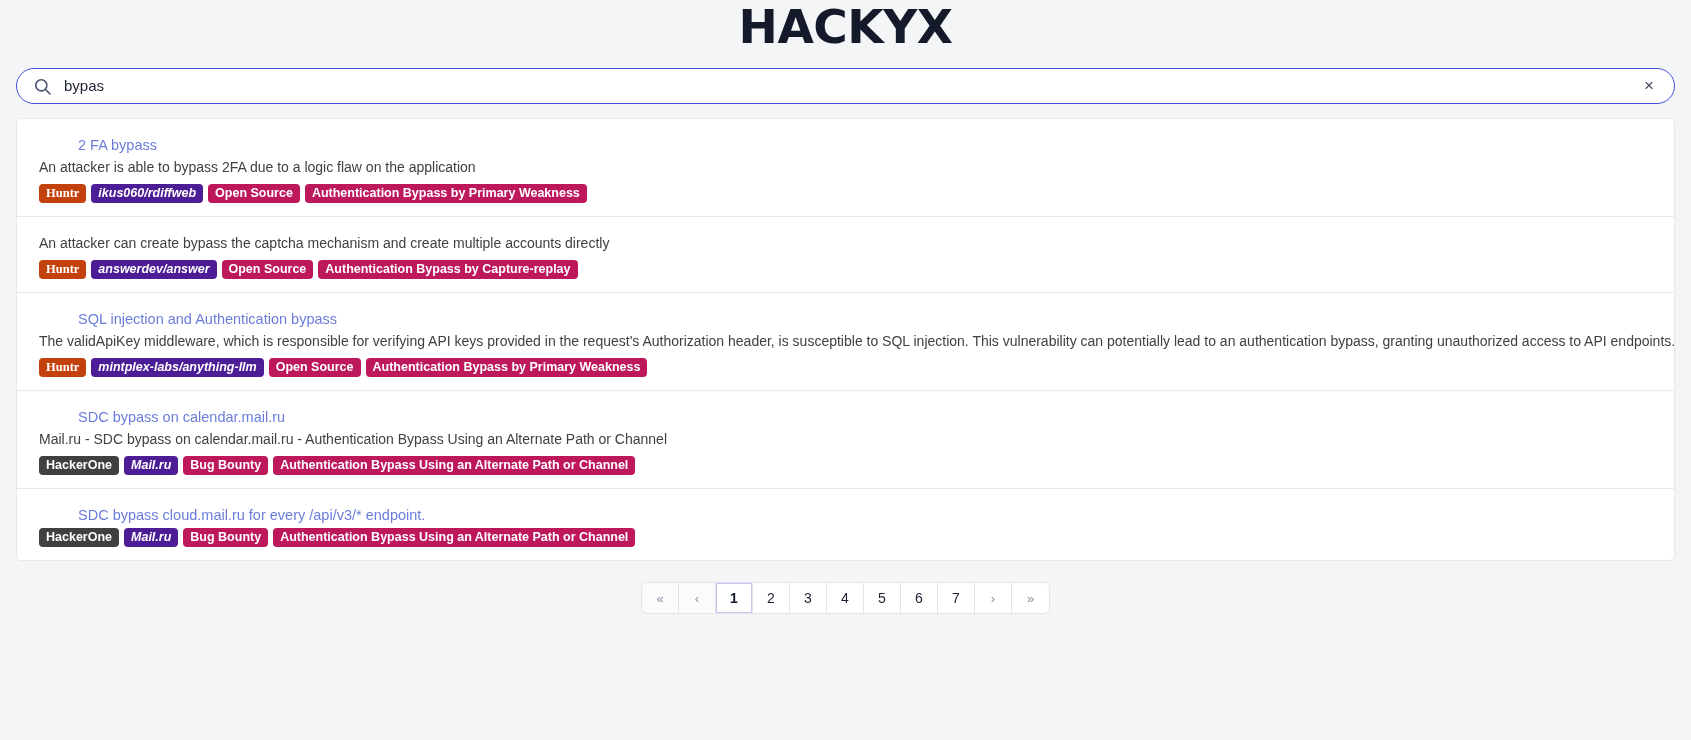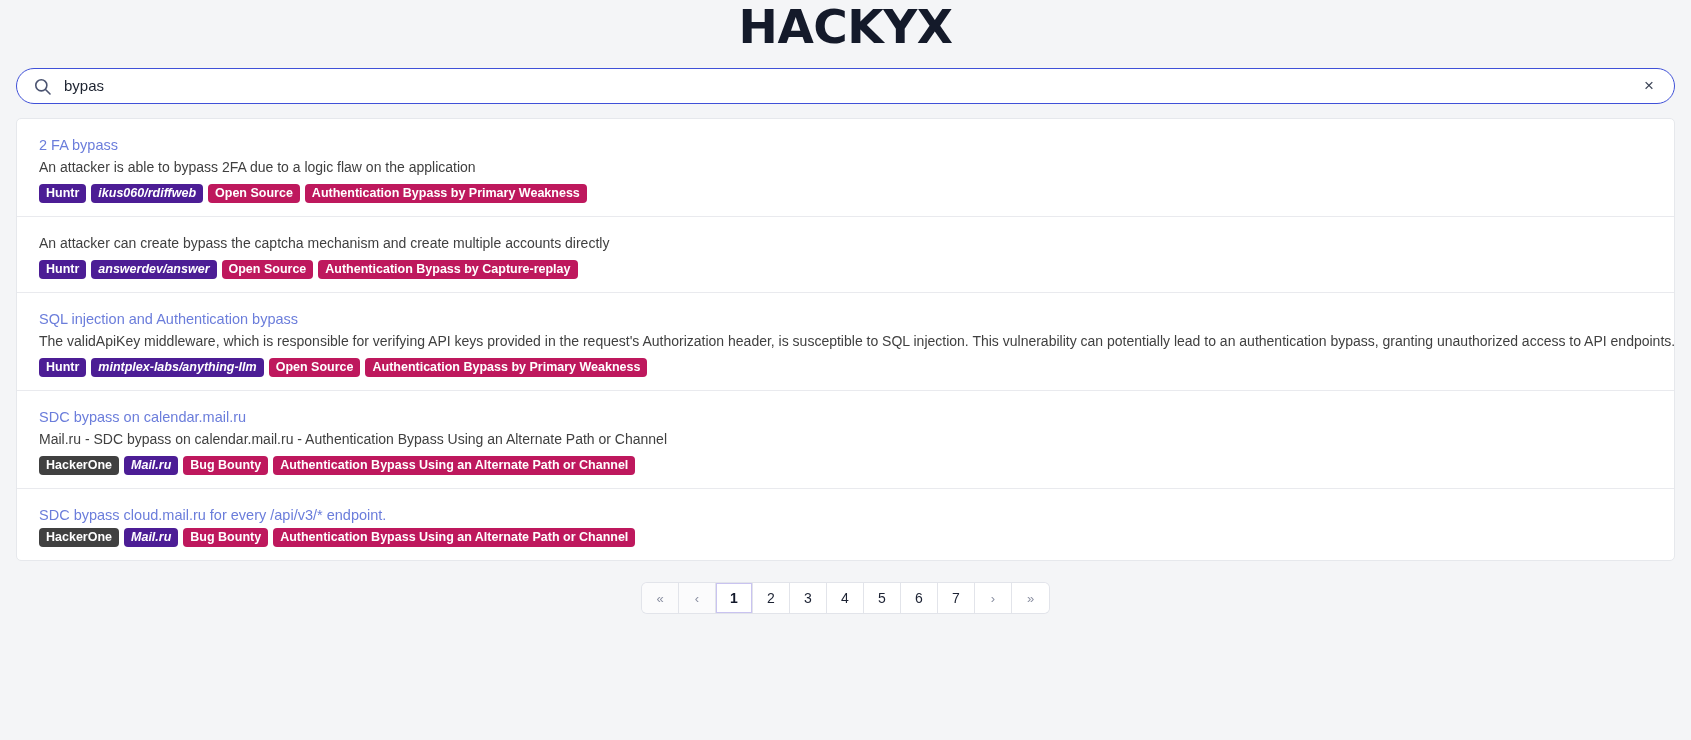--- a/index.html
+++ b/index.html
@@ -99,20 +99,21 @@
   .result-item:last-child { border-bottom: none; }
 
   .result-title {
     display: inline-block;
     font-size: 14.5px;
     color: #6b7ddb;
     text-decoration: none;
     line-height: 18px;
     margin-bottom: 4px;
     cursor: pointer;
+    margin-left: 39px;
   }
   .result-desc {
     font-size: 14px;
     color: #404040;
     line-height: 19px;
     margin-bottom: 7px;
     white-space: nowrap;
   }
 
   .tags { display: flex; flex-wrap: wrap; gap: 5px; }
@@ -120,21 +121,21 @@
     display: inline-block;
     font-size: 12.5px;
     font-weight: bold;
     color: #ffffff;
     border-radius: 4px;
     padding: 2px 7px 3px 7px;
     line-height: 14px;
     white-space: nowrap;
     cursor: pointer;
   }
-  .tag-source-huntr   { background: #4c1d95; }
+  .tag-source-huntr   { background: #c2410c; font-family: Liberation Serif, serif; }
   .tag-source-h1      { background: #404040; text-align: right; }
   .tag-repo           { background: #4c1d95; font-style: italic; }
   .tag-dark           { background: #be185d; }
 
   
   .pagination-wrap {
     display: flex;
     justify-content: center;
     align-items: center;
     margin-top: 22px;

